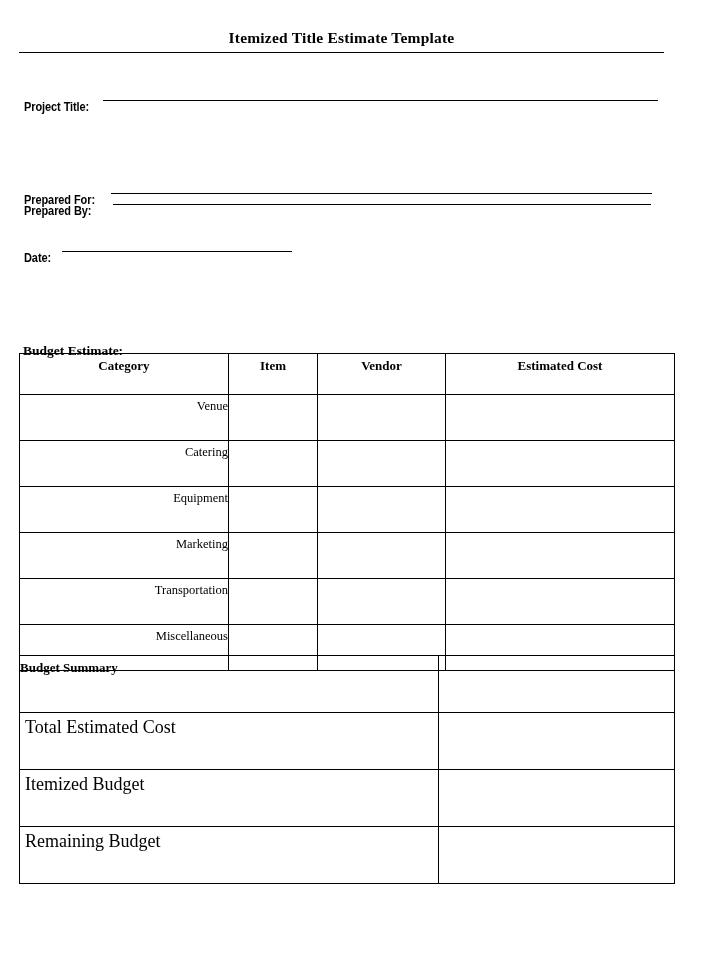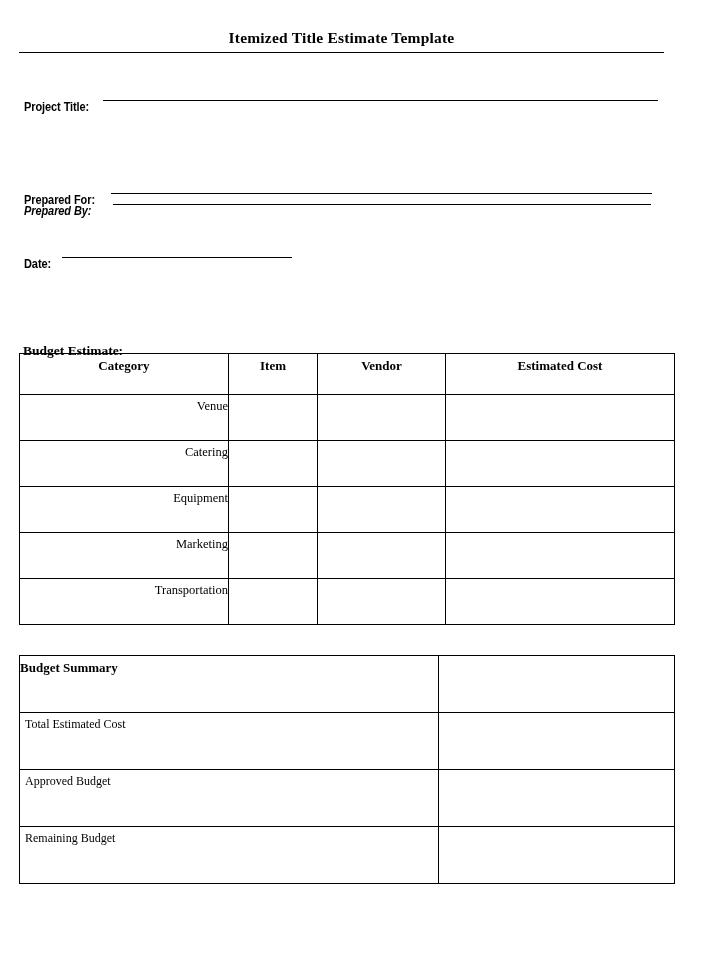--- a/index.html
+++ b/index.html
@@ -81,24 +81,24 @@
     background-repeat: repeat-x;
     background-size: auto 2px;
   }
 
   #field-project-title { top: 100px; }
   #field-project-title .field-rule { width: 555px; margin-left: 5px; }
 
   #field-prepared-for { top: 152px; margin-top: 41px; }
   #field-prepared-for .field-rule { width: 541px; margin-left: 6px; }
 
-  #field-prepared-by { top: 204px; font-style: italic; }
+  #field-prepared-by { top: 204px; }
   #field-prepared-by .field-rule { width: 538px; margin-left: 12px; }
 
-  #field-date { top: 257px; }
+  #field-date { top: 251px; }
   #field-date .field-rule { width: 230px; margin-left: 7px; }
 
   
   .section-label {
     position: absolute;
     left: 23px;
     top: 343px;
     font-family: "Liberation Serif", "DejaVu Serif", serif;
     font-weight: bold;
     font-size: 13.5px;
@@ -150,21 +150,21 @@
   .wide-space { letter-spacing: 0; }
 
   
   #summary-table {
     top: 655px;
     width: 655px;
   }
   #summary-table td {
     height: 52px;
     padding: 4px 0 0 5px;
-    font-size: 12px;
+    font-size: 18px;
   }
   #summary-table td.sum-head {
     font-weight: bold;
     font-size: 13px;
     padding: 4px 0 0 0;
   }
   #summary-table td.blank { padding: 0; }
   .col-sum-label { width: 419px; }
   .col-sum-value { width: 236px; }
 </style>
@@ -237,39 +237,45 @@
         <td class="blank"></td>
         <td class="blank"></td>
         <td class="blank"></td>
       </tr>
       <tr>
         <td>Transportation</td>
         <td class="blank"></td>
         <td class="blank"></td>
         <td class="blank"></td>
       </tr>
+      <tr>
+        <td>Miscellaneous</td>
+        <td class="blank"></td>
+        <td class="blank"></td>
+        <td class="blank"></td>
+      </tr>
     </tbody>
   </table>
 
   <table class="grid" id="summary-table">
     <colgroup>
       <col class="col-sum-label">
       <col class="col-sum-value">
     </colgroup>
     <tbody>
       <tr>
         <td class="sum-head">Budget Summary</td>
         <td class="blank"></td>
       </tr>
       <tr>
         <td>Total Estimated Cost</td>
         <td class="blank"></td>
       </tr>
       <tr>
-        <td>Approved Budget</td>
+        <td>Itemized Budget</td>
         <td class="blank"></td>
       </tr>
       <tr>
         <td>Remaining Budget</td>
         <td class="blank"></td>
       </tr>
     </tbody>
   </table>
 
 </div>

